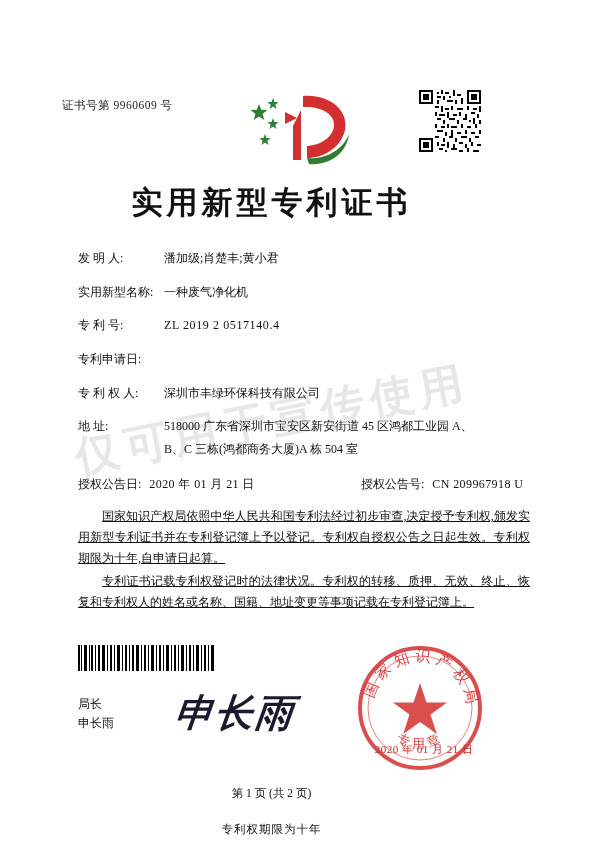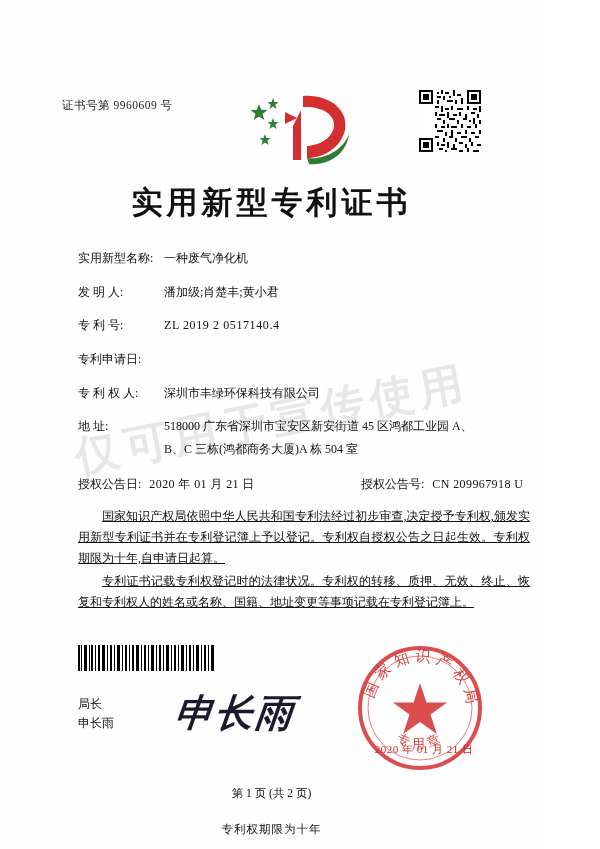--- a/index.html
+++ b/index.html
@@ -323,26 +323,26 @@
       </g>
     </svg>
   </div>
 
   <div class="title">实用新型专利证书</div>
 
   <div class="watermark">仅可用于宣传使用</div>
 
   <div class="fields">
     <div class="field-row">
+      <span class="field-label">发 明 人:</span>
+      <span class="field-value">潘加级;肖楚丰;黄小君</span>
+    </div>
+    <div class="field-row">
       <span class="field-label">实用新型名称:</span>
       <span class="field-value">一种废气净化机</span>
-    </div>
-    <div class="field-row">
-      <span class="field-label">发 明 人:</span>
-      <span class="field-value">潘加级;肖楚丰;黄小君</span>
     </div>
     <div class="field-row">
       <span class="field-label">专 利 号:</span>
       <span class="field-value mono">ZL 2019 2 0517140.4</span>
     </div>
     <div class="field-row">
       <span class="field-label">专利申请日:</span>
     </div>
     <div class="field-row">
       <span class="field-label">专 利 权 人:</span>

